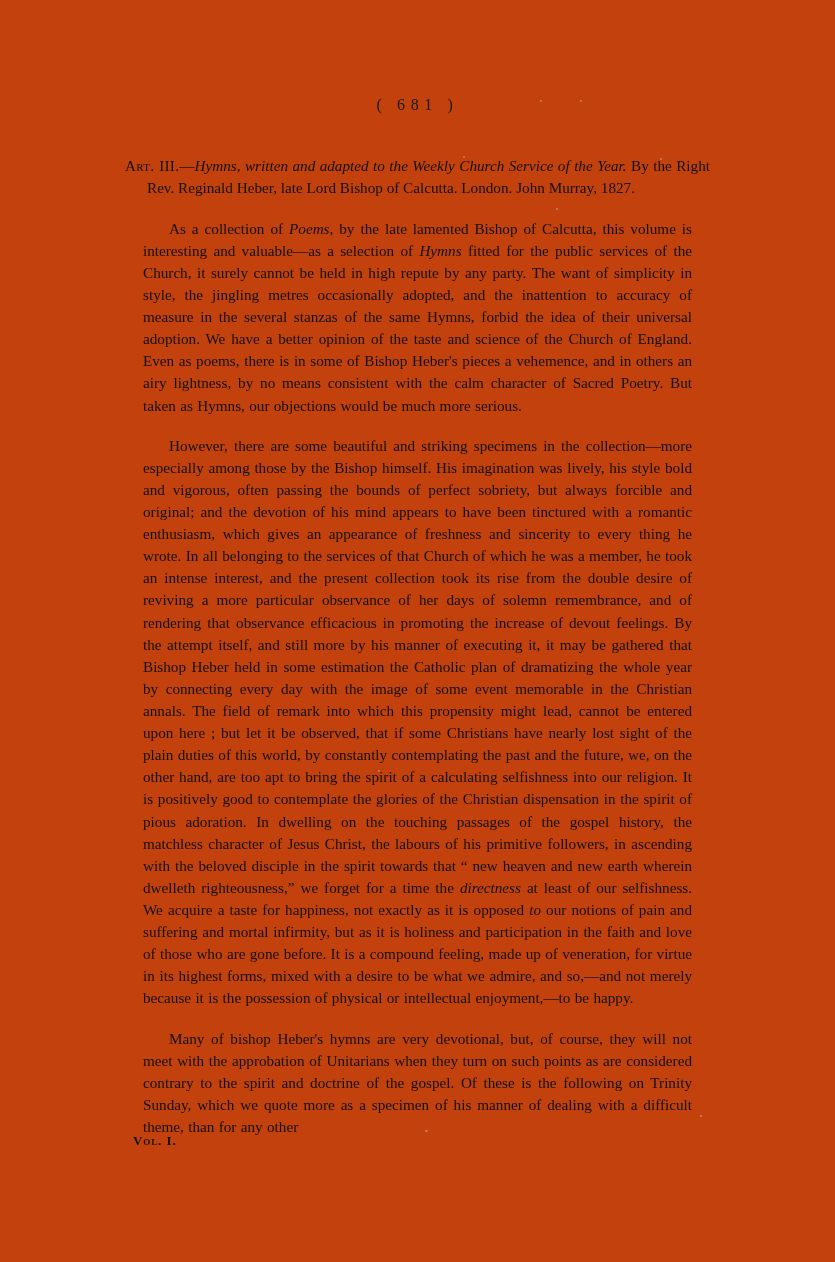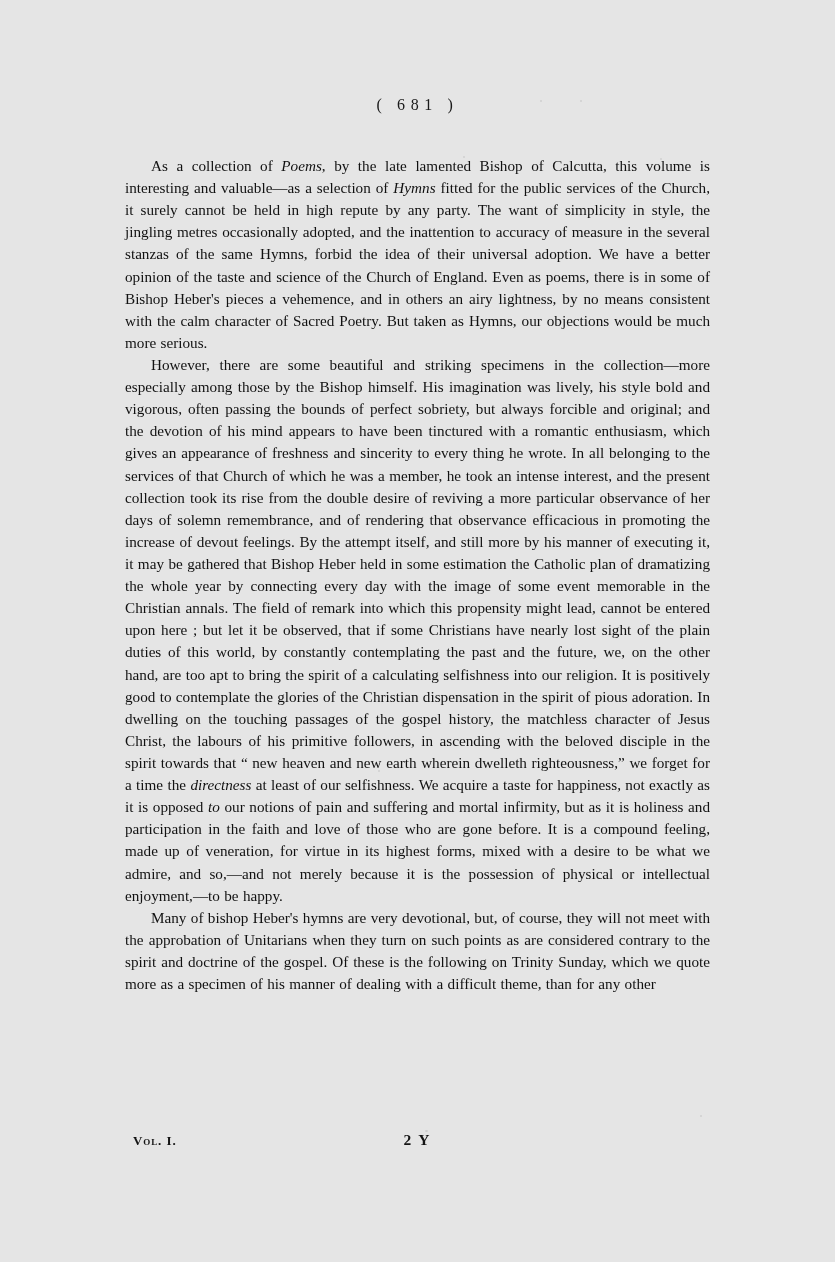--- a/index.html
+++ b/index.html
@@ -15,21 +15,21 @@
     color: #101010;
     overflow: hidden;
   }
 
   .page {
     position: absolute;
     left: 0;
     top: 0;
     width: 835px;
     height: 1262px;
-    background: #e5e5e5;
+    background: #c2410c;
   }
 
   
   .page-number {
     position: absolute;
     top: 96px;
     left: 0;
     width: 835px;
     text-align: center;
     font-size: 16px;
@@ -67,21 +67,21 @@
     font-style: italic;
   }
 
   
   .para {
     font-size: 15.2px;
     line-height: 1.455;
     text-align: justify;
     text-justify: inter-word;
     text-indent: 26px;
-    margin: 0;
+    margin: 18px;
     color: #111;
     word-spacing: 0.035em;
   }
   .para + .para {
     margin-top: 0px;
   }
 
   
   .footer {
     position: absolute;
@@ -133,27 +133,29 @@
   <div class="speckle" style="left:378px; top:770px; width:2px; height:2px;"></div>
   <div class="speckle" style="left:700px; top:1115px; width:2px; height:2px;"></div>
   <div class="speckle" style="left:425px; top:1130px; width:3px; height:2px;"></div>
 
   <div class="page-number">
     <span class="paren">( 681 )</span>
   </div>
 
   <div class="column">
 
+    <p class="art-heading">
+      <span class="smallcaps">Art. III.</span><span>—</span><span class="ital">Hymns, written and adapted to the Weekly Church Service of the Year.</span><span> By the Right Rev. Reginald Heber, late Lord Bishop of Calcutta. London. John Murray, 1827.</span>
+    </p>
 
     <div id="body-text">
         <p class="para"><span>As a collection of </span><span class="ital">Poems</span><span>, by the late lamented Bishop of Calcutta, this volume is interesting and valuable—as a selection of </span><span class="ital">Hymns</span><span> fitted for the public services of the Church, it surely cannot be held in high repute by any party. The want of simplicity in style, the jingling metres occasionally adopted, and the inattention to accuracy of measure in the several stanzas of the same Hymns, forbid the idea of their universal adoption. We have a better opinion of the taste and science of the Church of England. Even as poems, there is in some of Bishop Heber's pieces a vehemence, and in others an airy lightness, by no means consistent with the calm character of Sacred Poetry. But taken as Hymns, our objections would be much more serious.</span></p>
         <p class="para"><span>However, there are some beautiful and striking specimens in the collection—more especially among those by the Bishop himself. His imagination was lively, his style bold and vigorous, often passing the bounds of perfect sobriety, but always forcible and original; and the devotion of his mind appears to have been tinctured with a romantic enthusiasm, which gives an appearance of freshness and sincerity to every thing he wrote. In all belonging to the services of that Church of which he was a member, he took an intense interest, and the present collection took its rise from the double desire of reviving a more particular observance of her days of solemn remembrance, and of rendering that observance efficacious in promoting the increase of devout feelings. By the attempt itself, and still more by his manner of executing it, it may be gathered that Bishop Heber held in some estimation the Catholic plan of dramatizing the whole year by connecting every day with the image of some event memorable in the Christian annals. The field of remark into which this propensity might lead, cannot be entered upon here ; but let it be observed, that if some Christians have nearly lost sight of the plain duties of this world, by constantly contemplating the past and the future, we, on the other hand, are too apt to bring the spirit of a calculating selfishness into our religion. It is positively good to contemplate the glories of the Christian dispensation in the spirit of pious adoration. In dwelling on the touching passages of the gospel history, the matchless character of Jesus Christ, the labours of his primitive followers, in ascending with the beloved disciple in the spirit towards that “ new heaven and new earth wherein dwelleth righteousness,” we forget for a time the </span><span class="ital">directness</span><span> at least of our selfishness. We acquire a taste for happiness, not exactly as it is opposed </span><span class="ital">to</span><span> our notions of pain and suffering and mortal infirmity, but as it is holiness and participation in the faith and love of those who are gone before. It is a compound feeling, made up of veneration, for virtue in its highest forms, mixed with a desire to be what we admire, and so,—and not merely because it is the possession of physical or intellectual enjoyment,—to be happy.</span></p>
         <p class="para"><span>Many of bishop Heber's hymns are very devotional, but, of course, they will not meet with the approbation of Unitarians when they turn on such points as are considered contrary to the spirit and doctrine of the gospel. Of these is the following on Trinity Sunday, which we quote more as a specimen of his manner of dealing with a difficult theme, than for any other</span></p>
       </div>
 
   </div>
 
   <div class="footer">
     <span class="vol-mark">Vol. I.</span>
-    <span class="signature-mark">2 Y</span>
   </div>
 
 </div>
 
 </body></html>

